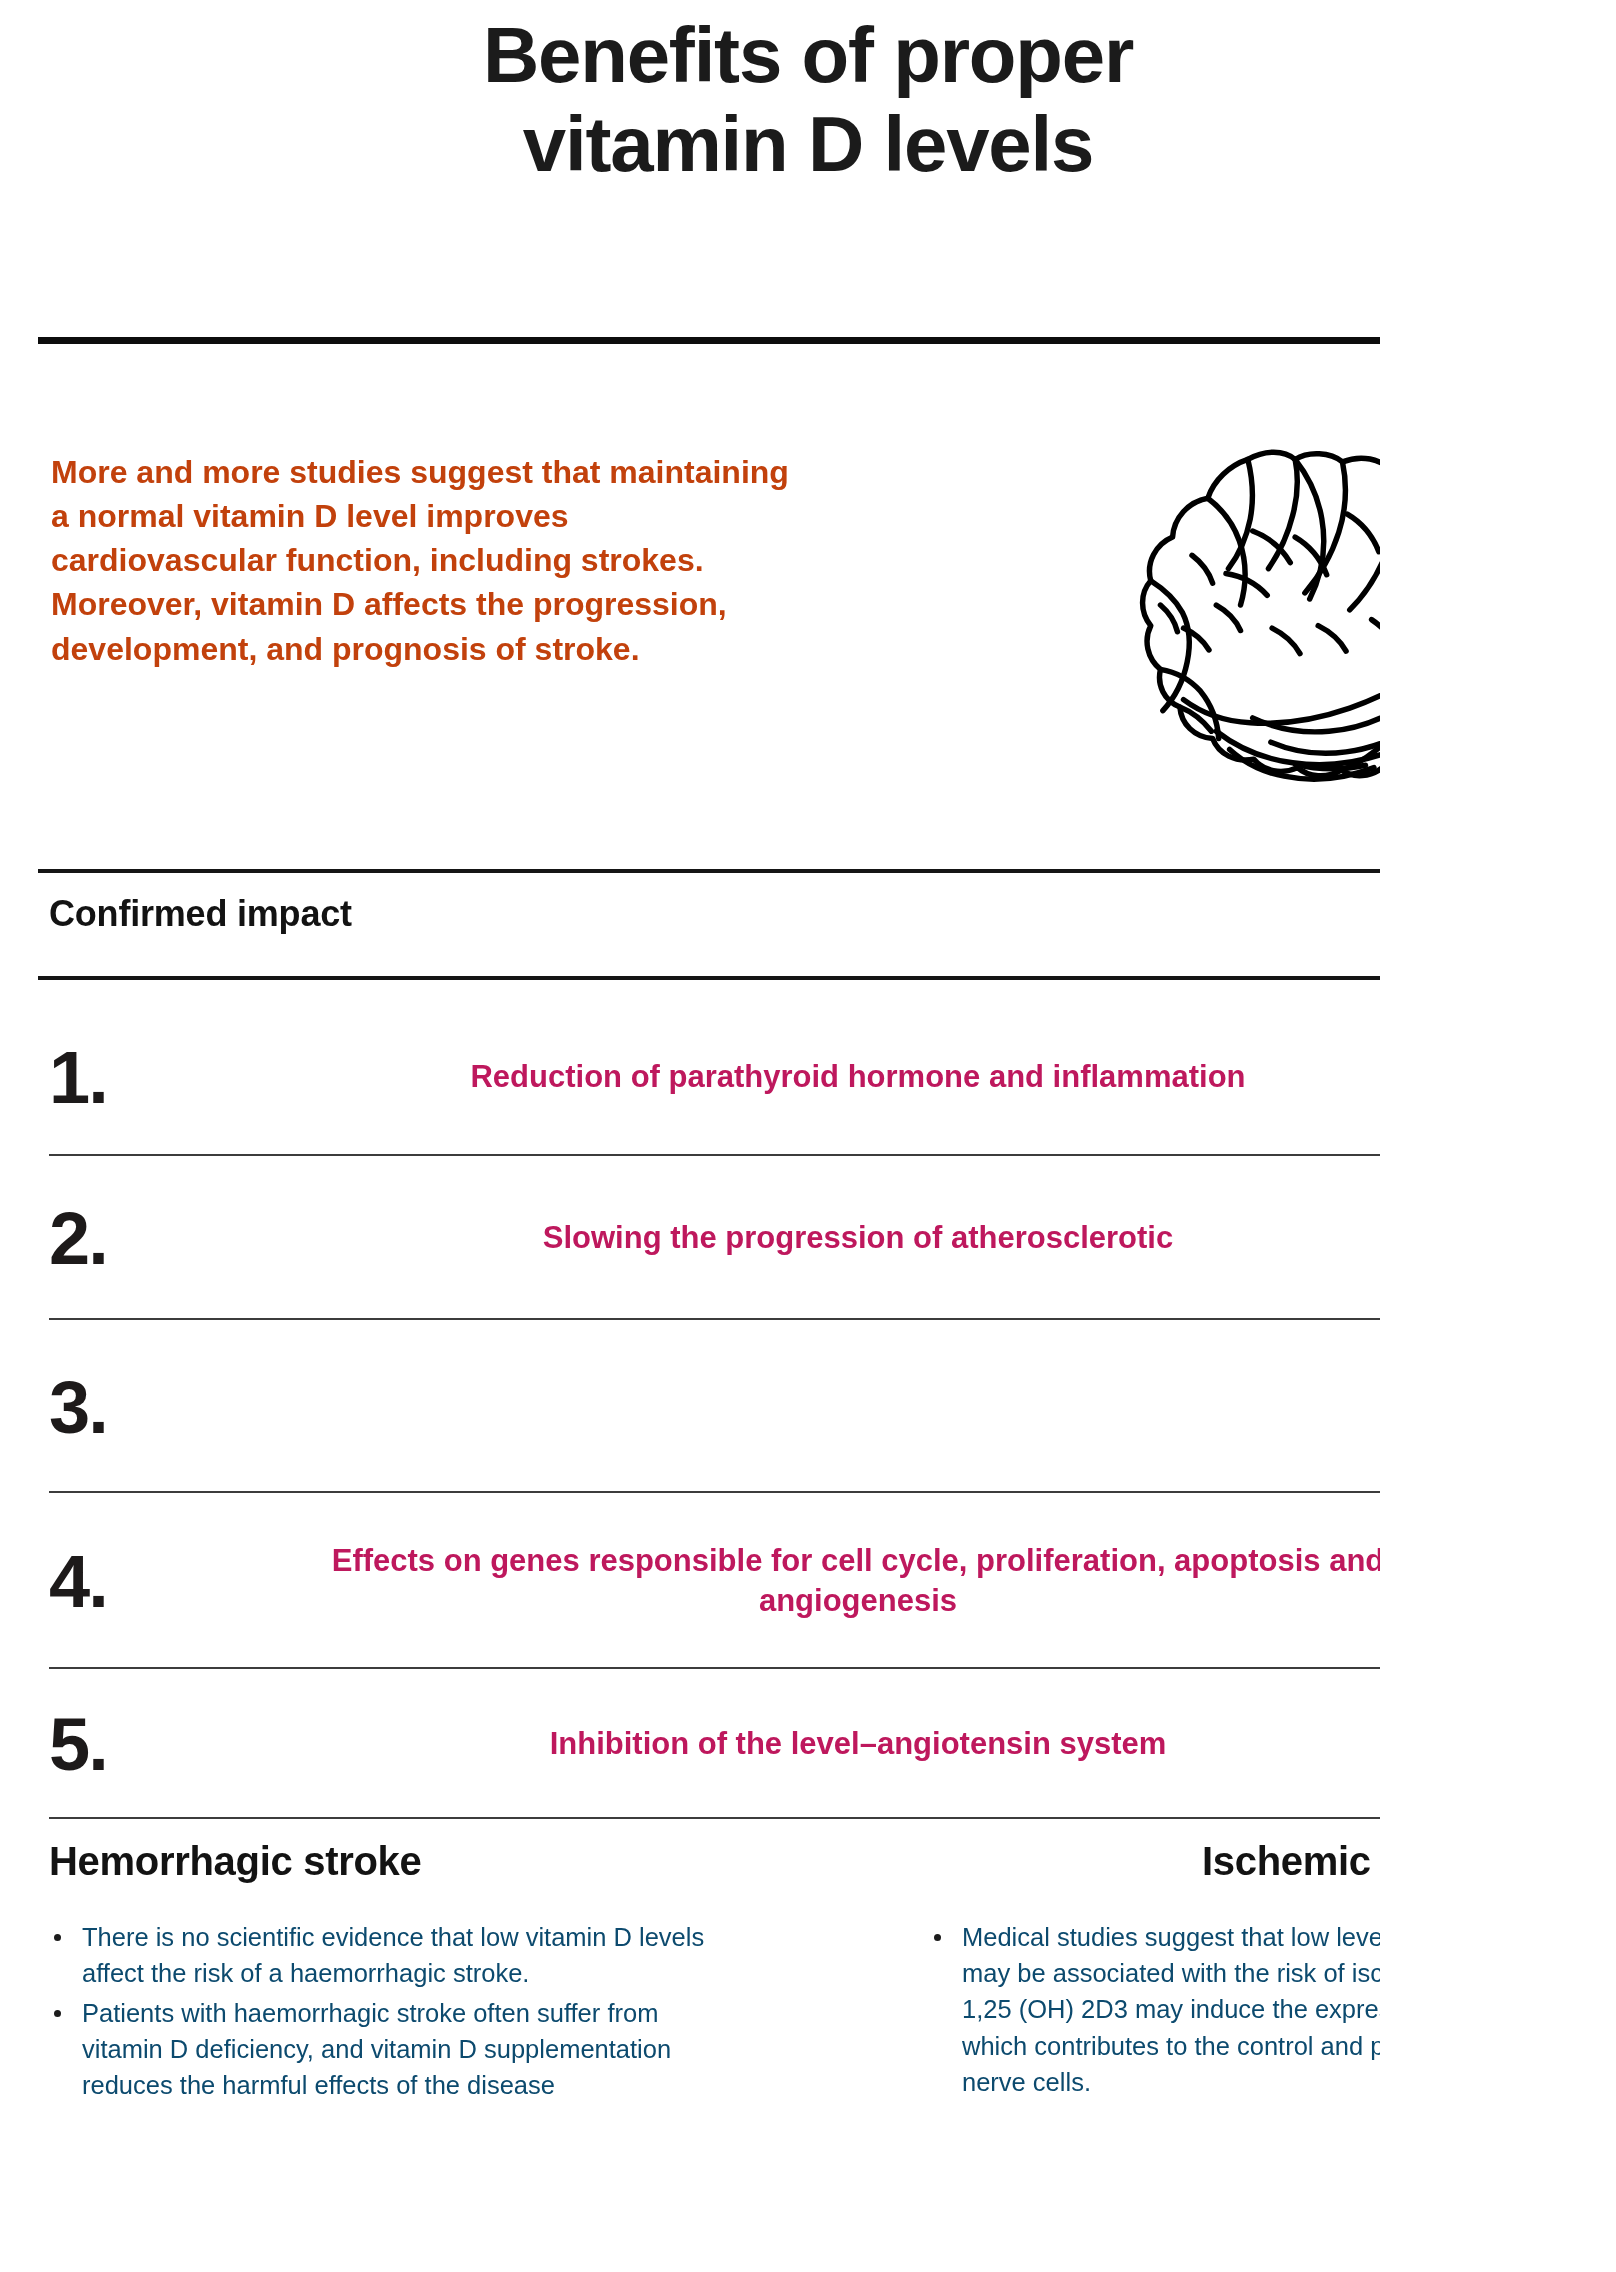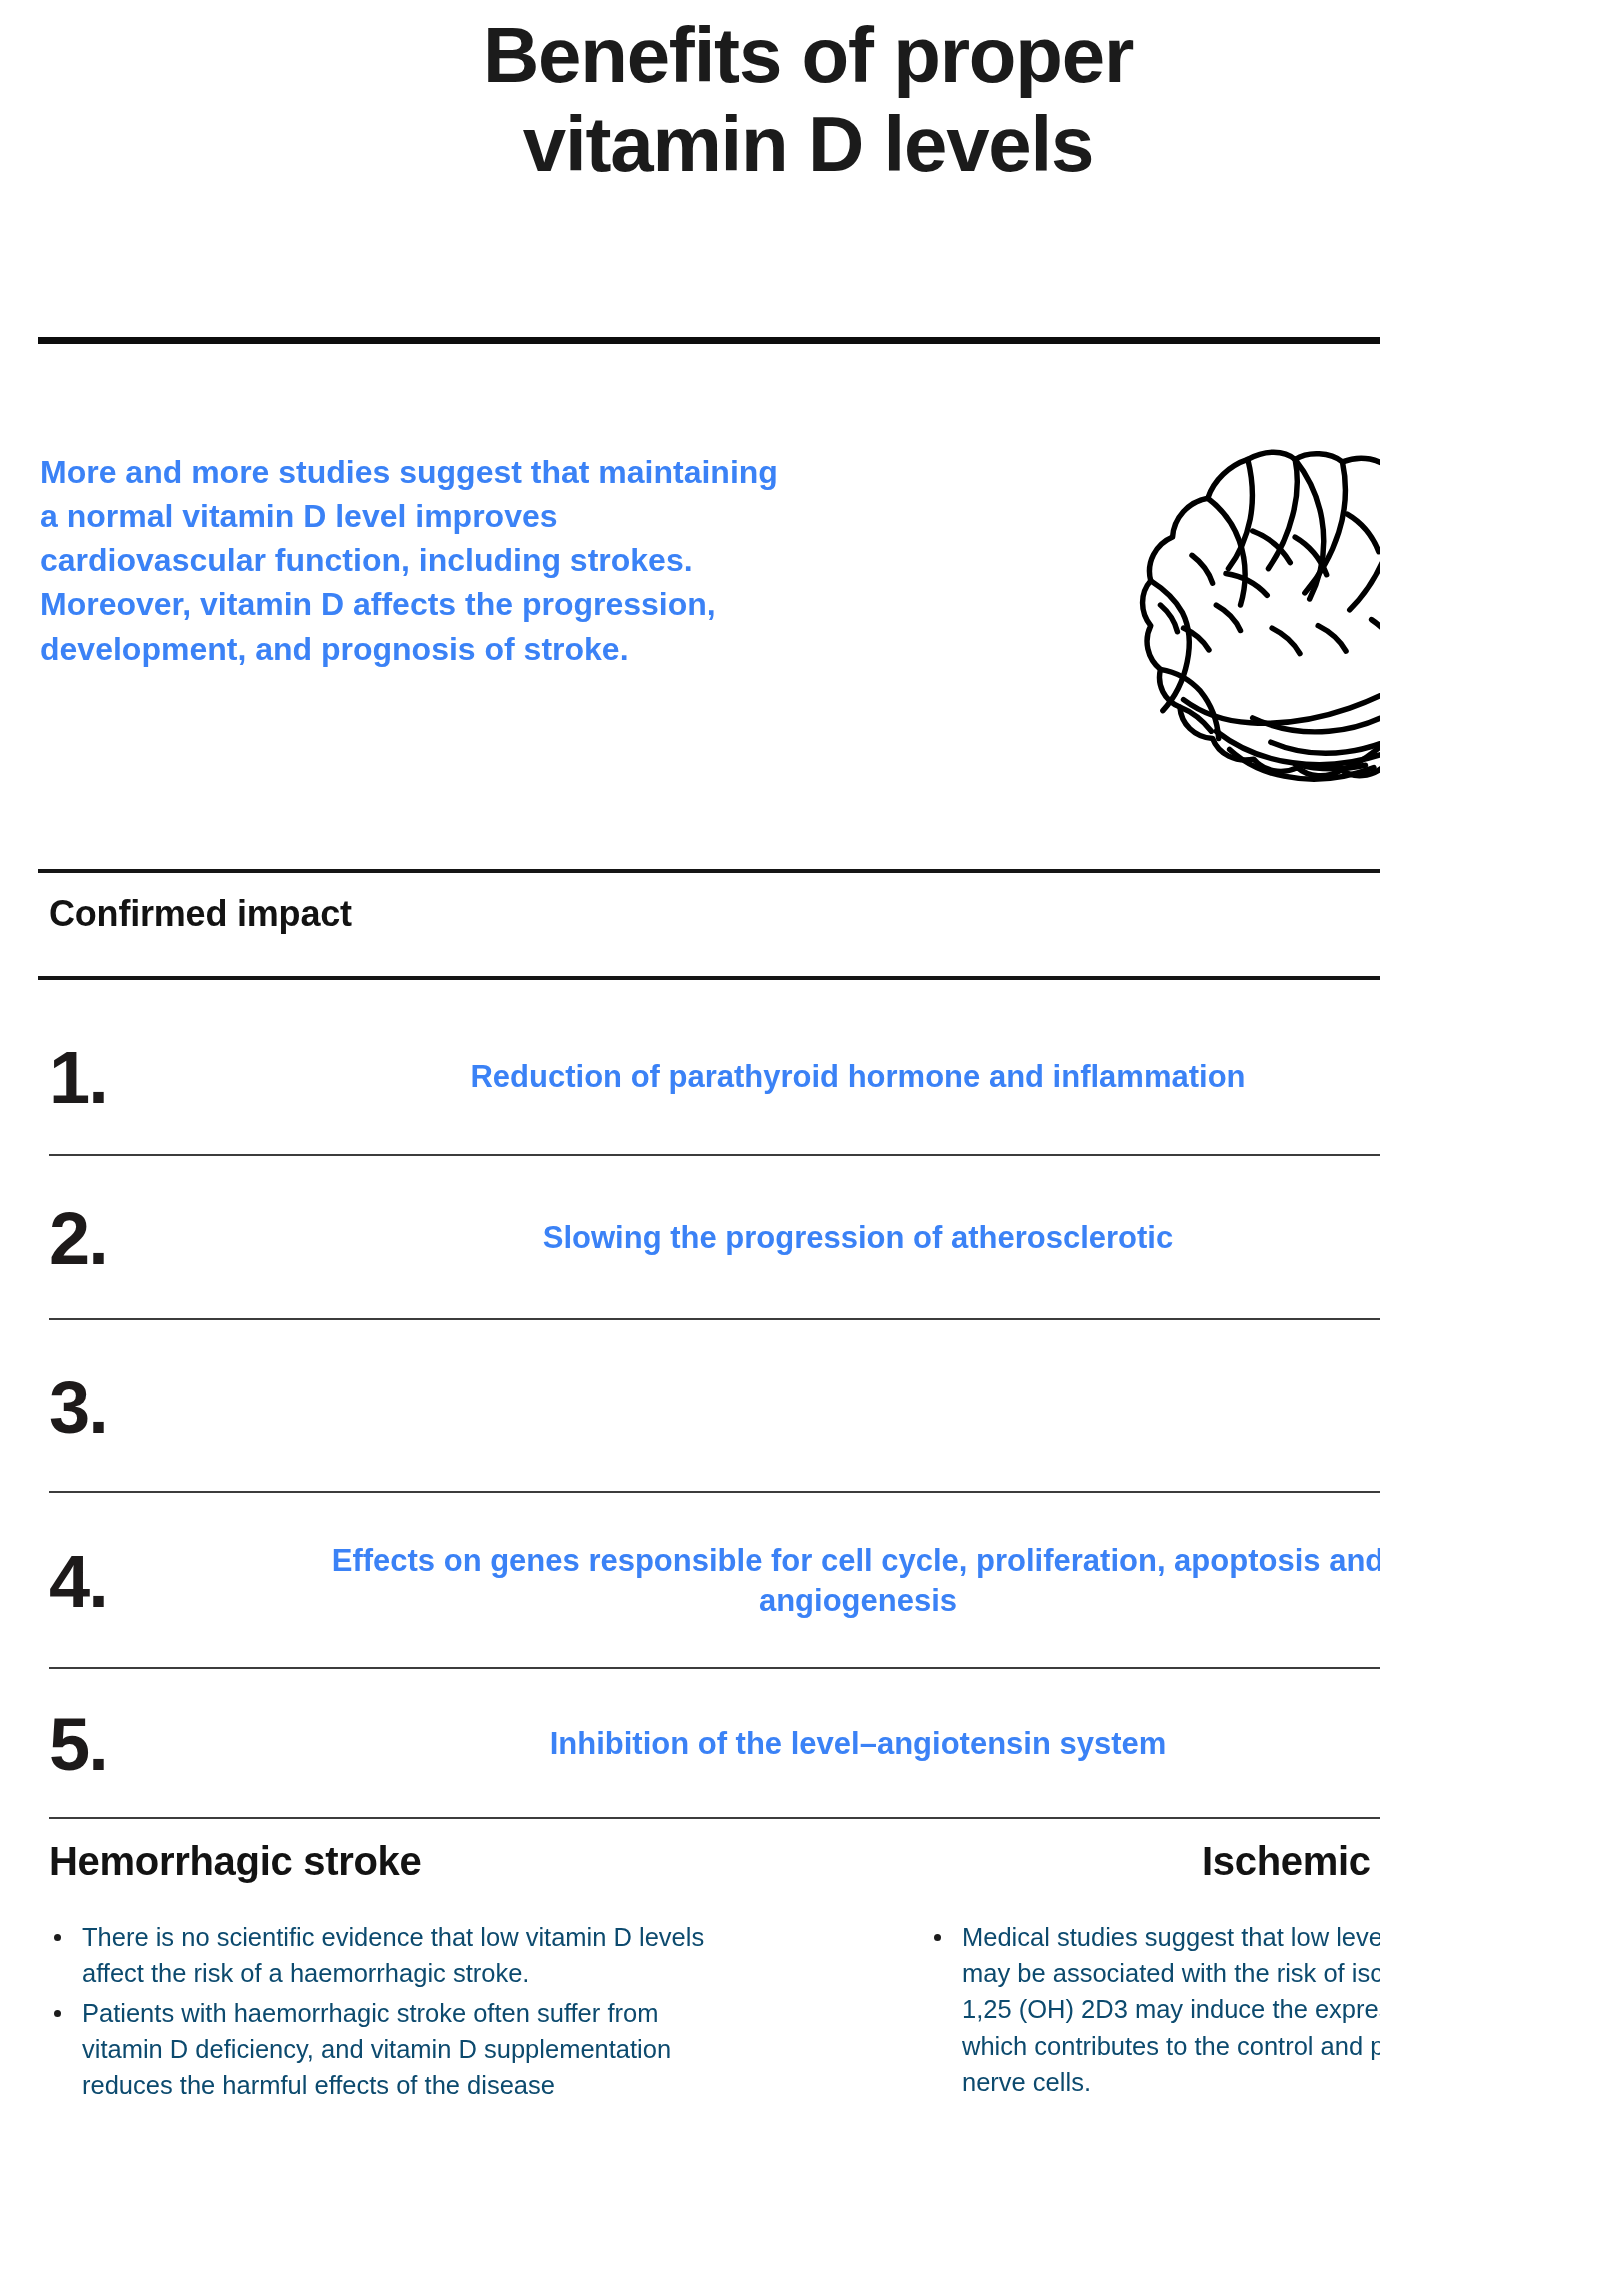--- a/index.html
+++ b/index.html
@@ -40,27 +40,27 @@
   .rule {
     position: absolute;
     background: #111111;
   }
   .rule-heavy { height: 6.7px; background: #0d0d0d; }
   .rule-medium { height: 3.6px; background: #151515; }
 
   
   .intro-text {
     position: absolute;
-    left: 40px;
+    left: 51px;
     top: 450px;
     width: 746px;
     font-size: 32px;
     line-height: 1.38;
     font-weight: 700;
-    color: #3b82f6;
+    color: #c2410c;
   }
 
   
   .brain-wrap {
     position: absolute;
     left: 1010px;
     top: 446px;
     width: 546px;
     height: 346px;
   }
@@ -101,21 +101,21 @@
     color: #1d1a1a;
     letter-spacing: -1.8px;
     padding-top: 2.4px;
   }
   .impact-text {
     flex: 1 1 auto;
     text-align: center;
     font-size: 31px;
     font-weight: 700;
     line-height: 1.30;
-    color: #3b82f6;
+    color: #be185d;
     padding-right: 91px;
   }
   .row-sep {
     position: absolute;
     left: 49px;
     width: 1527px;
     height: 2.4px;
     background: #3c3c3c;
     bottom: 0;
   }

